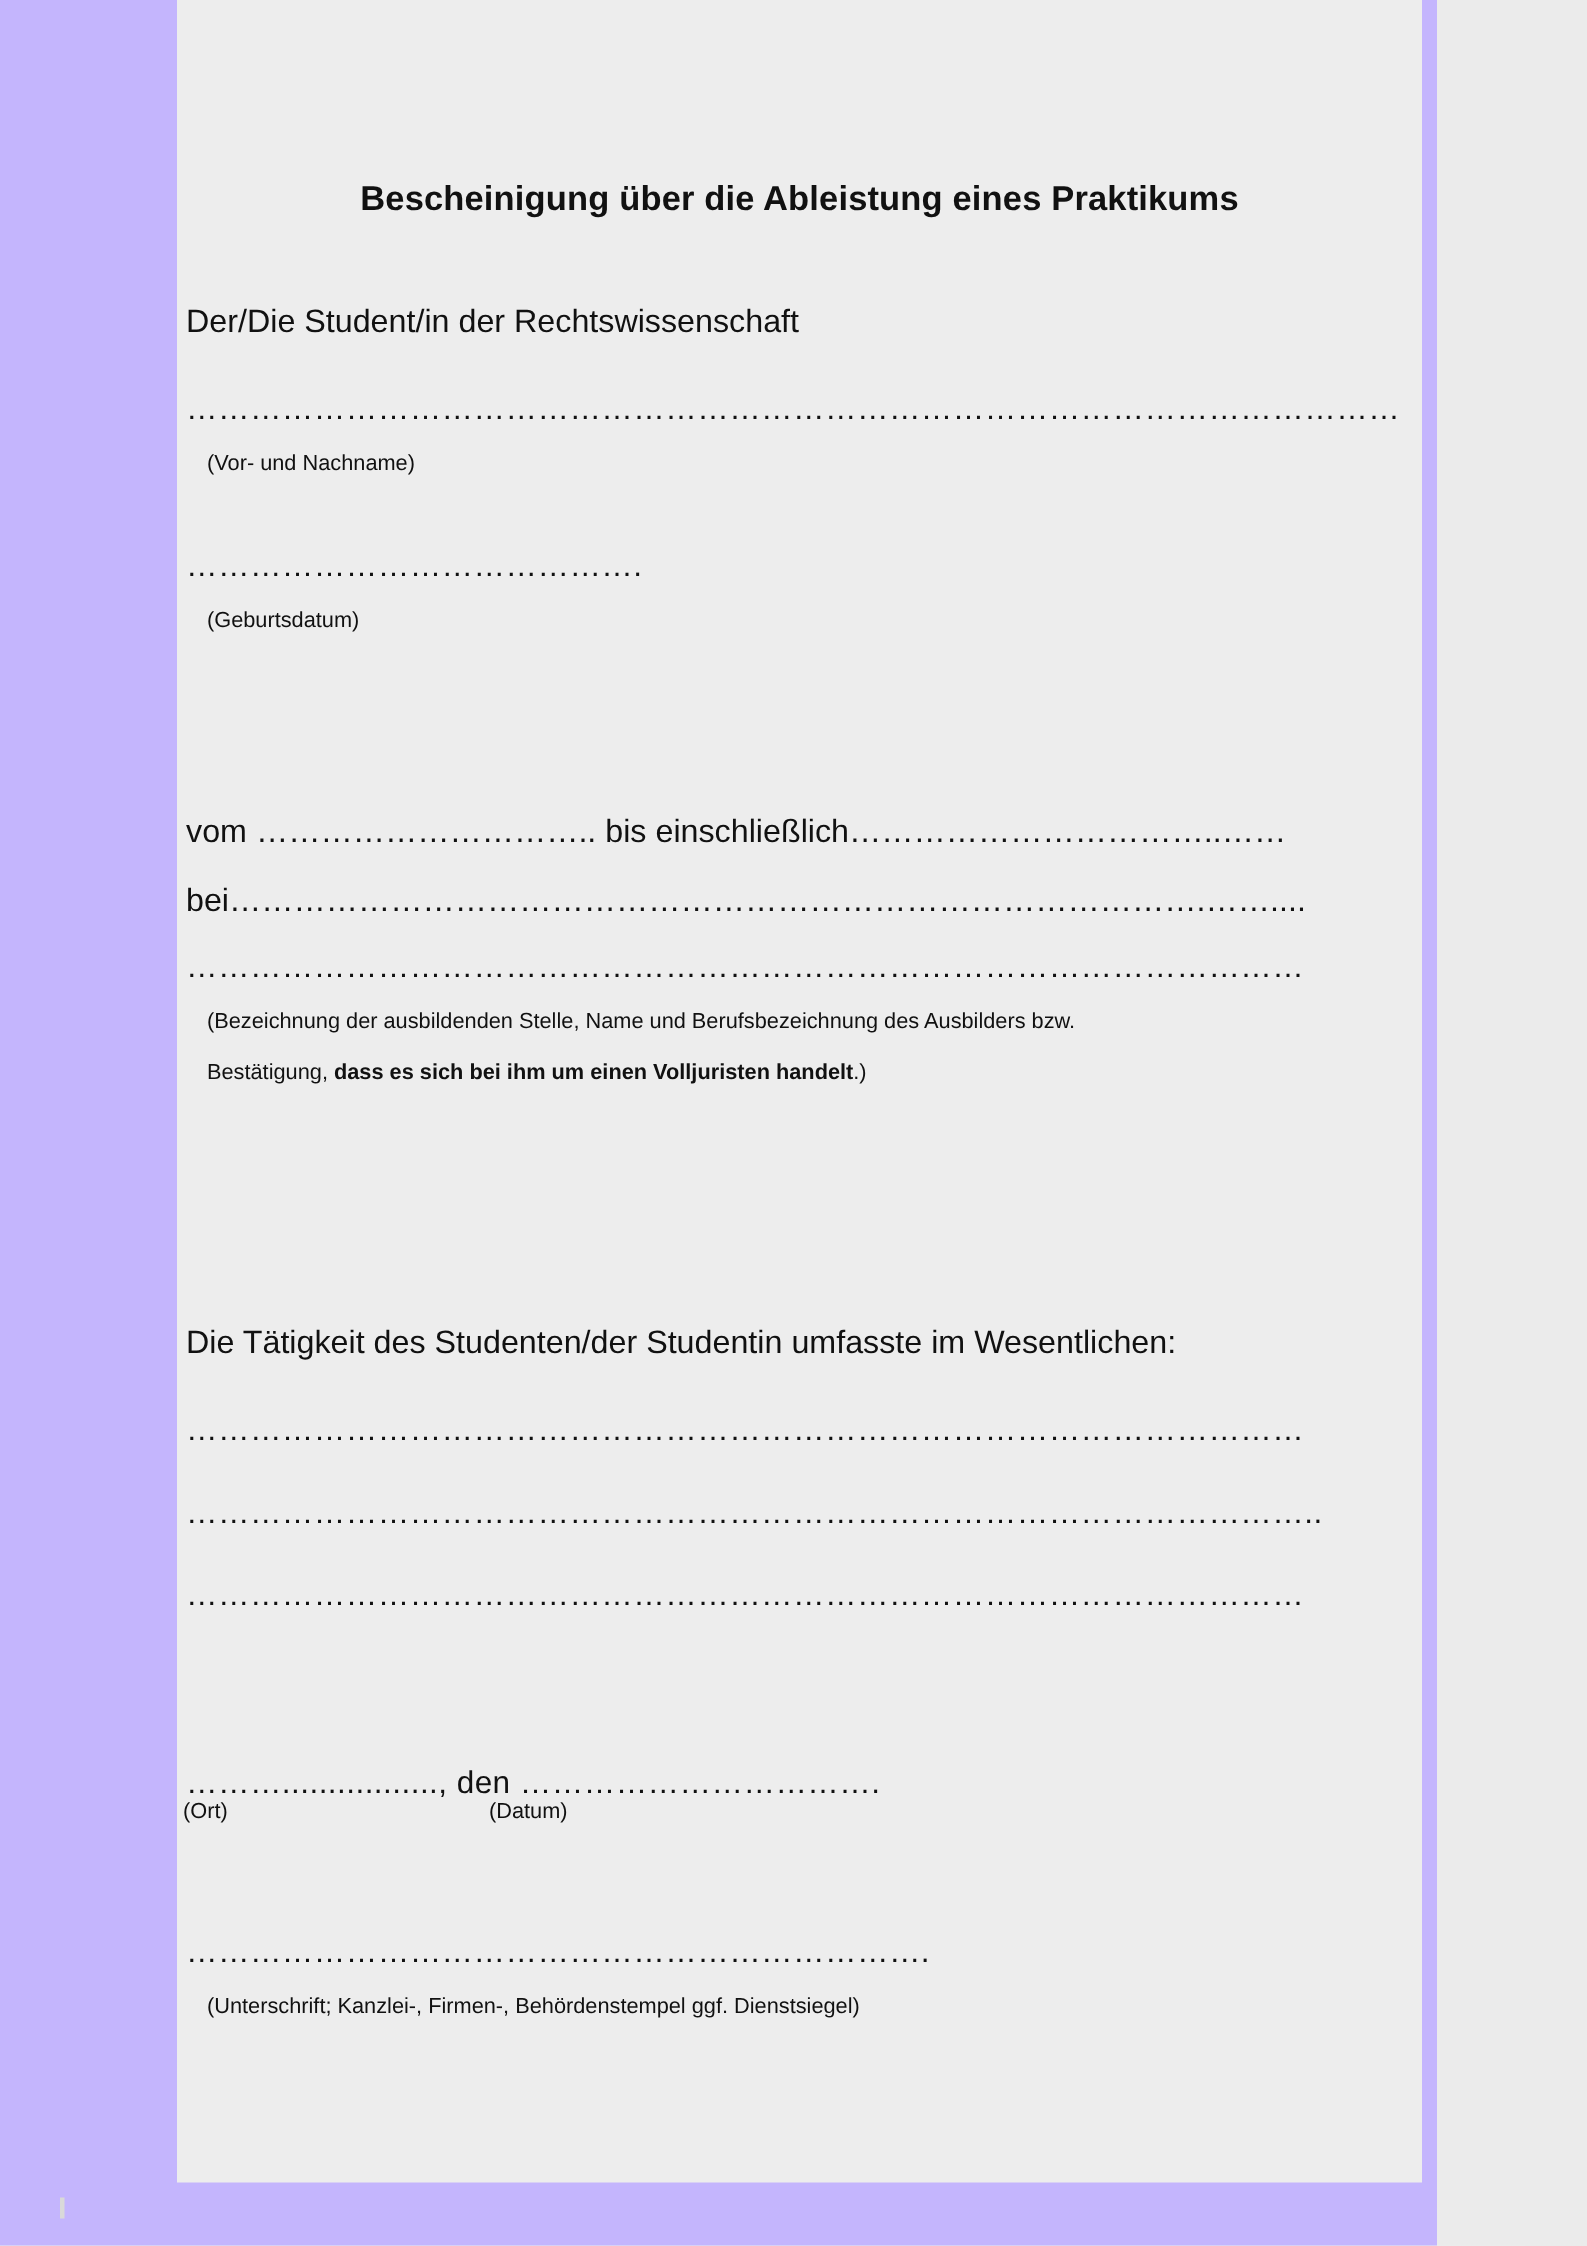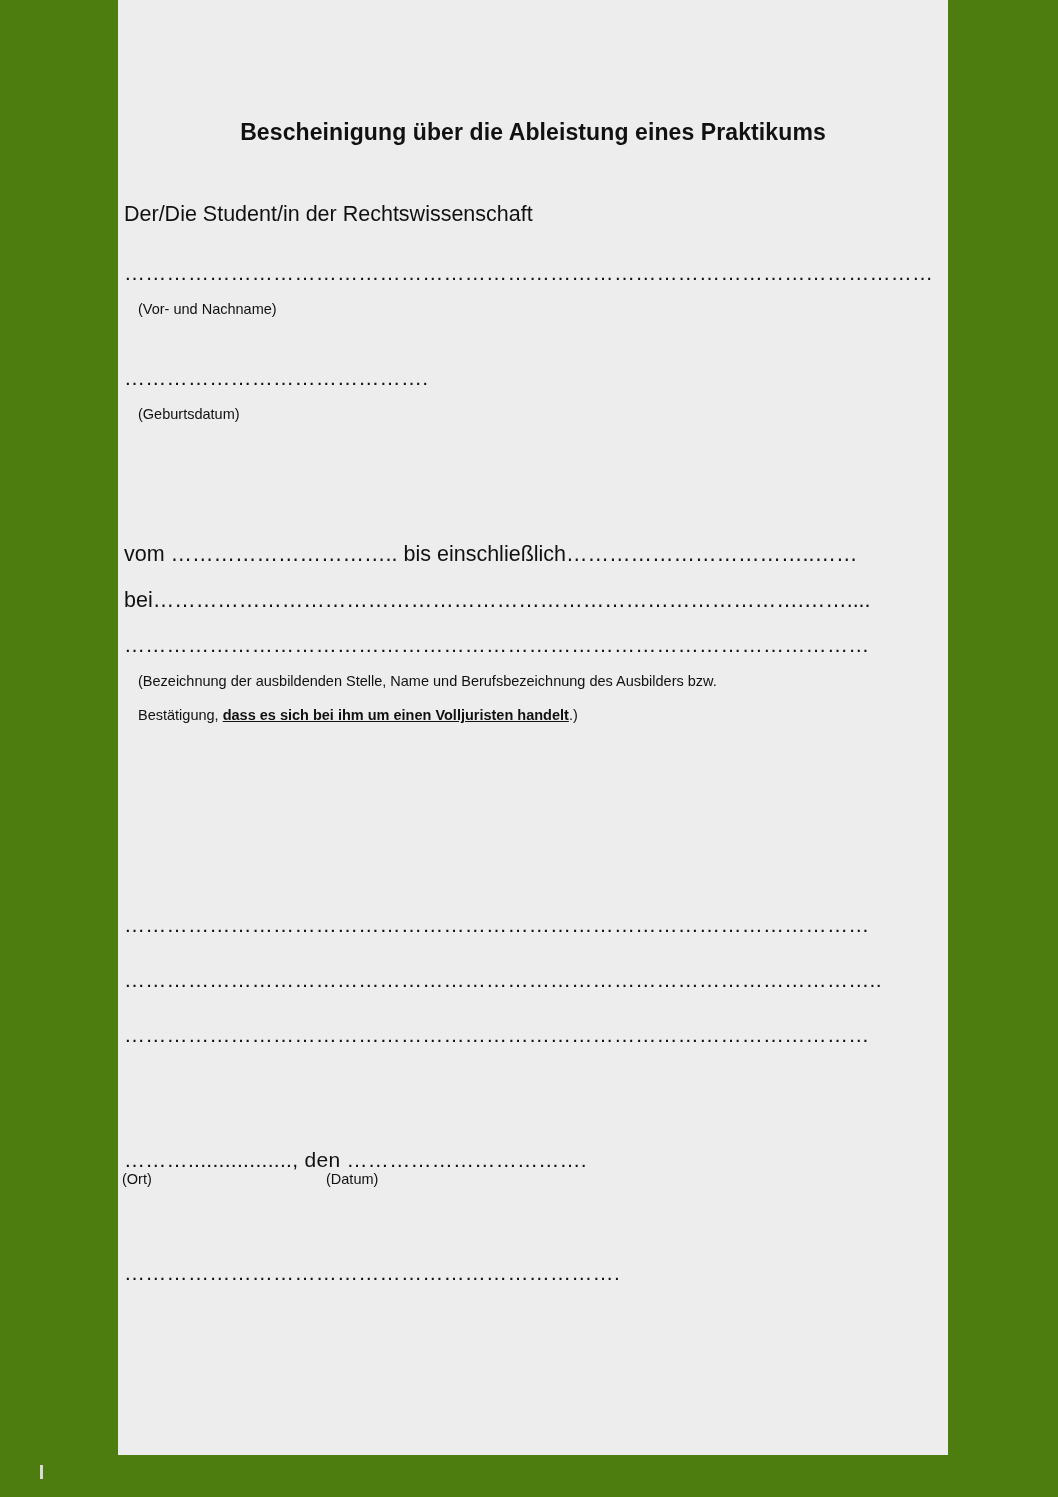--- a/index.html
+++ b/index.html
@@ -9,23 +9,23 @@
   body {
     width: 1058px;
     height: 1497px;
     background: #ebebeb;
     font-family: "Liberation Sans", sans-serif;
     color: #111111;
     overflow: hidden;
   }
   .page {
     position: relative;
-    width: 1058px;
+    width: 958px;
     height: 1497px;
-    background: #4d7c0f;
+    background: #c4b5fd;
   }
   .sheet {
     position: absolute;
     left: 118px;
     top: 0;
     width: 830px;
     height: 1455px;
     background: #ededed;
   }
   .content {
@@ -58,21 +58,20 @@
     padding-left: 6px;
   }
   .caption {
     font-size: 14.5px;
     line-height: 1.25;
     padding-left: 4px;
     margin: 16px;
   }
   .caption-bold {
     font-weight: bold;
-    text-decoration: underline;
   }
   .bold-para {
     font-size: 21.5px;
     font-weight: bold;
     line-height: 1.38;
     padding: 0 0 0 6px;
     margin: 0;
     letter-spacing: 0.3px;
   }
   .gap-s  { height: 18px; }
@@ -141,20 +140,21 @@
 
     <div class="dots-line">……………………………………………………………………………………………</div>
     <p class="caption">(Bezeichnung der ausbildenden Stelle, Name und Berufsbezeichnung des Ausbilders bzw.</p>
     <p class="caption"><span>Bestätigung, </span><span class="caption-bold">dass es sich bei ihm um einen Volljuristen handelt</span><span>.)</span></p>
 
     <div class="gap-xl"></div>
 
 
     <div class="gap-xl"></div>
 
+    <p class="body-text">Die Tätigkeit des Studenten/der Studentin umfasste im Wesentlichen:</p>
 
     <div class="gap-m"></div>
 
     <div class="dots-line">……………………………………………………………………………………………</div>
     <div class="gap-m"></div>
     <div class="dots-line">……………………………………………………………………………………………..</div>
     <div class="gap-m"></div>
     <div class="dots-line">……………………………………………………………………………………………</div>
 
     <div class="gap-xl"></div>
@@ -162,17 +162,18 @@
 
     <div class="dots-line">………................., den …………………………….</div>
     <div class="caption-row">
       <span class="c1">(Ort)</span>
       <span class="c2">(Datum)</span>
     </div>
 
     <div class="gap-xl"></div>
 
     <div class="dots-line">…………………………………………………………….</div>
+    <p class="caption">(Unterschrift; Kanzlei-, Firmen-, Behördenstempel ggf. Dienstsiegel)</p>
 
   </div>
 
   <div class="edge-mark"></div>
 </div>
 
 </body></html>

